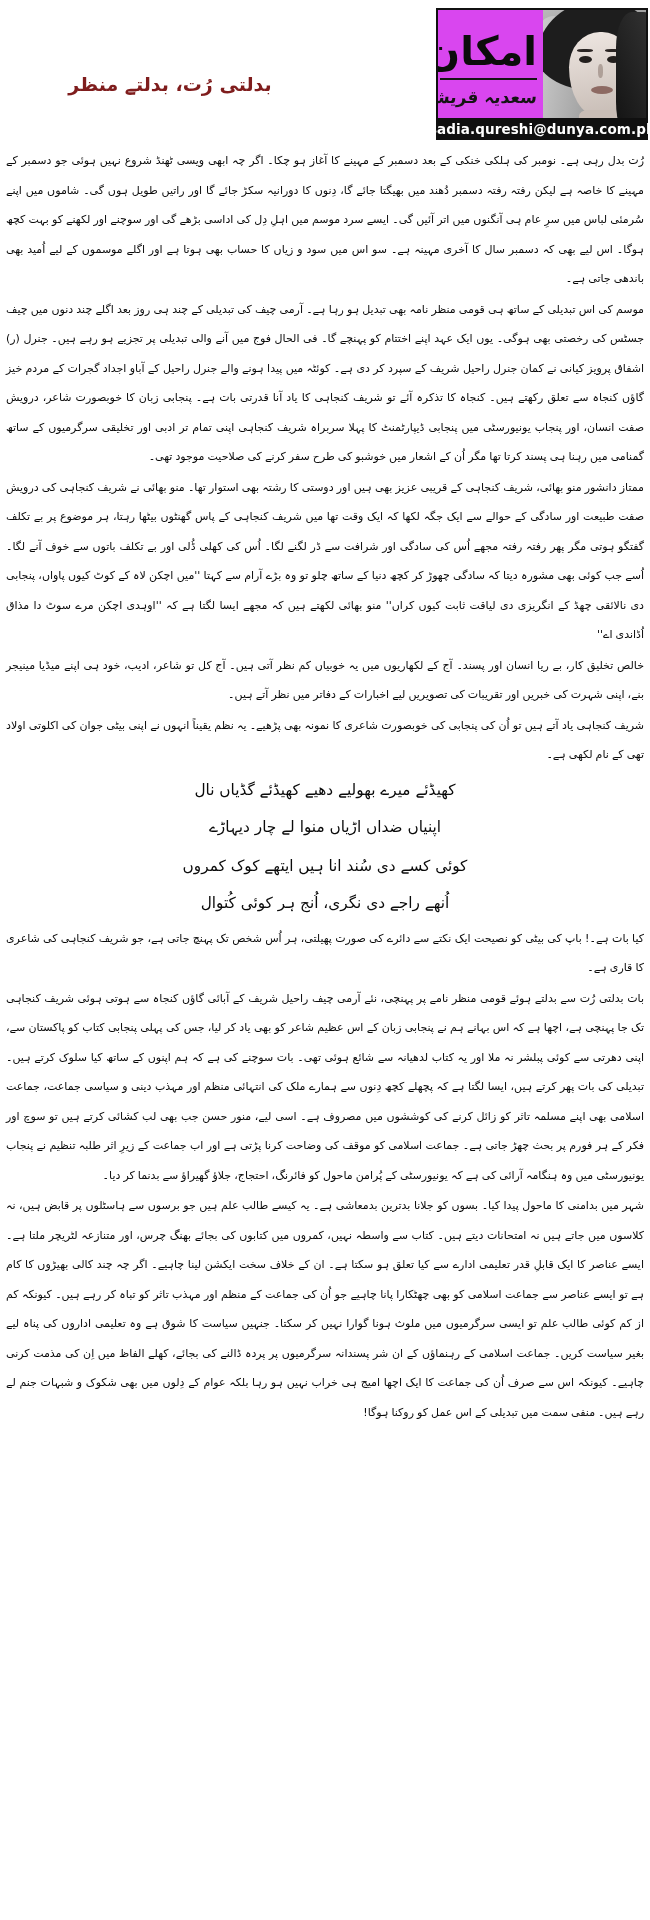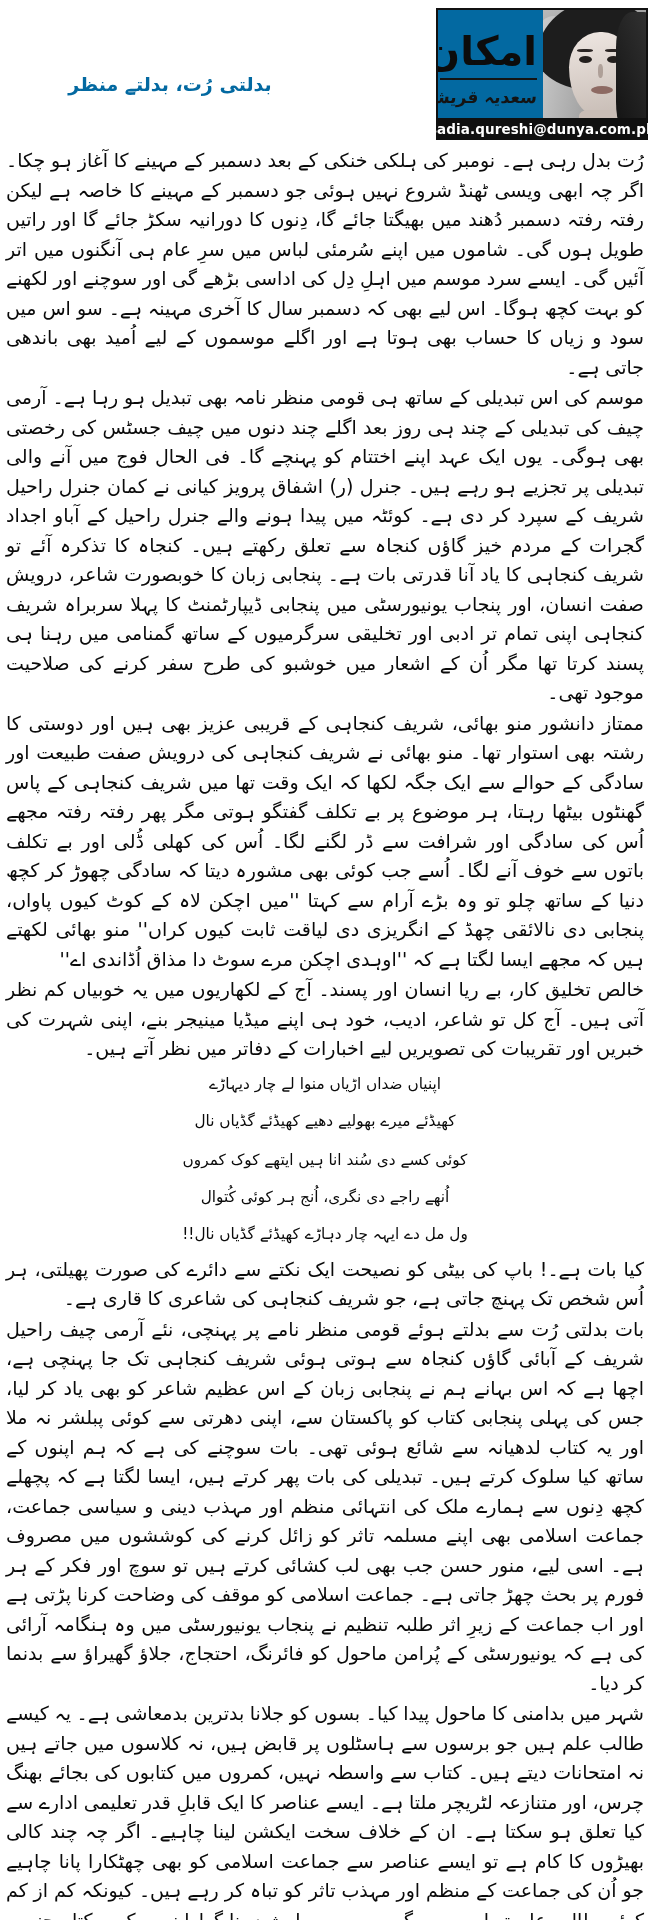--- a/index.html
+++ b/index.html
@@ -23,21 +23,21 @@
     height: 142px;
   }
 
   #logo-block {
     position: absolute;
     right: 2px;
     top: 8px;
     width: 212px;
     height: 128px;
     border: 2px solid #111111;
-    background: #0369a1;
+    background: #d946ef;
     box-sizing: border-box;
     display: flex;
     flex-direction: row;
     overflow: hidden;
   }
 
   #logo-text-col {
     width: 105px;
     height: 100%;
     position: relative;
@@ -179,38 +179,38 @@
   #headline {
     position: absolute;
     left: 0;
     top: 60px;
     width: 340px;
     text-align: center;
     direction: rtl;
     font-family: "DejaVu Sans", sans-serif;
     font-size: 19px;
     font-weight: bold;
-    color: #0369a1;
+    color: #7f1d1d;
     letter-spacing: -0.3px;
   }
 
   
   #article {
     position: absolute;
     left: 0;
     top: 146px;
     width: 650px;
     padding: 0 6px;
     box-sizing: border-box;
     direction: rtl;
   }
 
   .para {
     font-family: "DejaVu Sans", sans-serif;
-    font-size: 19px;
+    font-size: 11px;
     line-height: 29.5px;
     text-align: justify;
     text-align-last: right;
     color: #0a0a0a;
     margin: 0 0 1px 0;
     direction: rtl;
     word-spacing: -0.4px;
     letter-spacing: -0.25px;
   }
 
@@ -260,29 +260,29 @@
 
   <div id="email-bar">sadia.qureshi@dunya.com.pk</div>
 </div>
 
 <div id="article">
 
   <p class="para">رُت بدل رہی ہے۔ نومبر کی ہلکی خنکی کے بعد دسمبر کے مہینے کا آغاز ہو چکا۔ اگر چہ ابھی ویسی ٹھنڈ شروع نہیں ہوئی جو دسمبر کے مہینے کا خاصہ ہے لیکن رفتہ رفتہ دسمبر دُھند میں بھیگتا جائے گا، دِنوں کا دورانیہ سکڑ جائے گا اور راتیں طویل ہوں گی۔ شاموں میں اپنے سُرمئی لباس میں سرِ عام ہی آنگنوں میں اتر آئیں گی۔ ایسے سرد موسم میں اہلِ دِل کی اداسی بڑھے گی اور سوچنے اور لکھنے کو بہت کچھ ہوگا۔ اس لیے بھی کہ دسمبر سال کا آخری مہینہ ہے۔ سو اس میں سود و زیاں کا حساب بھی ہوتا ہے اور اگلے موسموں کے لیے اُمید بھی باندھی جاتی ہے۔</p>
   <p class="para">موسم کی اس تبدیلی کے ساتھ ہی قومی منظر نامہ بھی تبدیل ہو رہا ہے۔ آرمی چیف کی تبدیلی کے چند ہی روز بعد اگلے چند دنوں میں چیف جسٹس کی رخصتی بھی ہوگی۔ یوں ایک عہد اپنے اختتام کو پہنچے گا۔ فی الحال فوج میں آنے والی تبدیلی پر تجزیے ہو رہے ہیں۔ جنرل (ر) اشفاق پرویز کیانی نے کمان جنرل راحیل شریف کے سپرد کر دی ہے۔ کوئٹہ میں پیدا ہونے والے جنرل راحیل کے آباو اجداد گجرات کے مردم خیز گاؤں کنجاہ سے تعلق رکھتے ہیں۔ کنجاہ کا تذکرہ آئے تو شریف کنجاہی کا یاد آنا قدرتی بات ہے۔ پنجابی زبان کا خوبصورت شاعر، درویش صفت انسان، اور پنجاب یونیورسٹی میں پنجابی ڈیپارٹمنٹ کا پہلا سربراہ شریف کنجاہی اپنی تمام تر ادبی اور تخلیقی سرگرمیوں کے ساتھ گمنامی میں رہنا ہی پسند کرتا تھا مگر اُن کے اشعار میں خوشبو کی طرح سفر کرنے کی صلاحیت موجود تھی۔</p>
   <p class="para">ممتاز دانشور منو بھائی، شریف کنجاہی کے قریبی عزیز بھی ہیں اور دوستی کا رشتہ بھی استوار تھا۔ منو بھائی نے شریف کنجاہی کی درویش صفت طبیعت اور سادگی کے حوالے سے ایک جگہ لکھا کہ ایک وقت تھا میں شریف کنجاہی کے پاس گھنٹوں بیٹھا رہتا، ہر موضوع پر بے تکلف گفتگو ہوتی مگر پھر رفتہ رفتہ مجھے اُس کی سادگی اور شرافت سے ڈر لگنے لگا۔ اُس کی کھلی ڈُلی اور بے تکلف باتوں سے خوف آنے لگا۔ اُسے جب کوئی بھی مشورہ دیتا کہ سادگی چھوڑ کر کچھ دنیا کے ساتھ چلو تو وہ بڑے آرام سے کہتا ''میں اچکن لاہ کے کوٹ کیوں پاواں، پنجابی دی نالائقی چھڈ کے انگریزی دی لیاقت ثابت کیوں کراں'' منو بھائی لکھتے ہیں کہ مجھے ایسا لگتا ہے کہ ''اوہدی اچکن مرے سوٹ دا مذاق اُڈاندی اے''</p>
   <p class="para">خالص تخلیق کار، بے ریا انسان اور پسند۔ آج کے لکھاریوں میں یہ خوبیاں کم نظر آتی ہیں۔ آج کل تو شاعر، ادیب، خود ہی اپنے میڈیا مینیجر بنے، اپنی شہرت کی خبریں اور تقریبات کی تصویریں لیے اخبارات کے دفاتر میں نظر آتے ہیں۔</p>
+  <p class="para">شریف کنجاہی یاد آتے ہیں تو اُن کی پنجابی کی خوبصورت شاعری کا نمونہ بھی پڑھیے۔ یہ نظم یقیناً انہوں نے اپنی بیٹی جوان کی اکلوتی اولاد تھی کے نام لکھی ہے۔</p>
 
   <div class="verse-block">
+    <div class="verse">کھیڈئے میرے بھولیے دھیے کھیڈئے گڈیاں نال</div>
     <div class="verse">اپنیاں ضداں اڑیاں منوا لے چار دیہاڑے</div>
-    <div class="verse">کھیڈئے میرے بھولیے دھیے کھیڈئے گڈیاں نال</div>
   </div>
 
   <div class="verse-block">
     <div class="verse">کوئی کسے دی سُند انا ہیں ایتھے کوک کمروں</div>
     <div class="verse">اُنھے راجے دی نگری، اُنج ہر کوئی کُتوال</div>
-    <div class="verse">ول مل دے ایہہ چار دہاڑے کھیڈئے گڈیاں نال!!</div>
   </div>
 
   <p class="para">کیا بات ہے۔! باپ کی بیٹی کو نصیحت ایک نکتے سے دائرے کی صورت پھیلتی، ہر اُس شخص تک پہنچ جاتی ہے، جو شریف کنجاہی کی شاعری کا قاری ہے۔</p>
   <p class="para">بات بدلتی رُت سے بدلتے ہوئے قومی منظر نامے پر پہنچی، نئے آرمی چیف راحیل شریف کے آبائی گاؤں کنجاہ سے ہوتی ہوئی شریف کنجاہی تک جا پہنچی ہے، اچھا ہے کہ اس بہانے ہم نے پنجابی زبان کے اس عظیم شاعر کو بھی یاد کر لیا، جس کی پہلی پنجابی کتاب کو پاکستان سے، اپنی دھرتی سے کوئی پبلشر نہ ملا اور یہ کتاب لدھیانہ سے شائع ہوئی تھی۔ بات سوچنے کی ہے کہ ہم اپنوں کے ساتھ کیا سلوک کرتے ہیں۔ تبدیلی کی بات پھر کرتے ہیں، ایسا لگتا ہے کہ پچھلے کچھ دِنوں سے ہمارے ملک کی انتہائی منظم اور مہذب دینی و سیاسی جماعت، جماعت اسلامی بھی اپنے مسلمہ تاثر کو زائل کرنے کی کوششوں میں مصروف ہے۔ اسی لیے، منور حسن جب بھی لب کشائی کرتے ہیں تو سوچ اور فکر کے ہر فورم پر بحث چھڑ جاتی ہے۔ جماعت اسلامی کو موقف کی وضاحت کرنا پڑتی ہے اور اب جماعت کے زیرِ اثر طلبہ تنظیم نے پنجاب یونیورسٹی میں وہ ہنگامہ آرائی کی ہے کہ یونیورسٹی کے پُرامن ماحول کو فائرنگ، احتجاج، جلاؤ گھیراؤ سے بدنما کر دیا۔</p>
   <p class="para">شہر میں بدامنی کا ماحول پیدا کیا۔ بسوں کو جلانا بدترین بدمعاشی ہے۔ یہ کیسے طالب علم ہیں جو برسوں سے ہاسٹلوں پر قابض ہیں، نہ کلاسوں میں جاتے ہیں نہ امتحانات دیتے ہیں۔ کتاب سے واسطہ نہیں، کمروں میں کتابوں کی بجائے بھنگ چرس، اور متنازعہ لٹریچر ملتا ہے۔ ایسے عناصر کا ایک قابلِ قدر تعلیمی ادارے سے کیا تعلق ہو سکتا ہے۔ ان کے خلاف سخت ایکشن لینا چاہیے۔ اگر چہ چند کالی بھیڑوں کا کام ہے تو ایسے عناصر سے جماعت اسلامی کو بھی چھٹکارا پانا چاہیے جو اُن کی جماعت کے منظم اور مہذب تاثر کو تباہ کر رہے ہیں۔ کیونکہ کم از کم کوئی طالب علم تو ایسی سرگرمیوں میں ملوث ہونا گوارا نہیں کر سکتا۔ جنہیں سیاست کا شوق ہے وہ تعلیمی اداروں کی پناہ لیے بغیر سیاست کریں۔ جماعت اسلامی کے رہنماؤں کے ان شر پسندانہ سرگرمیوں پر پردہ ڈالنے کی بجائے، کھلے الفاظ میں اِن کی مذمت کرنی چاہیے۔ کیونکہ اس سے صرف اُن کی جماعت کا ایک اچھا امیج ہی خراب نہیں ہو رہا بلکہ عوام کے دِلوں میں بھی شکوک و شبہات جنم لے رہے ہیں۔ منفی سمت میں تبدیلی کے اس عمل کو روکنا ہوگا!</p>
 
 </div>
 
 </body></html>

